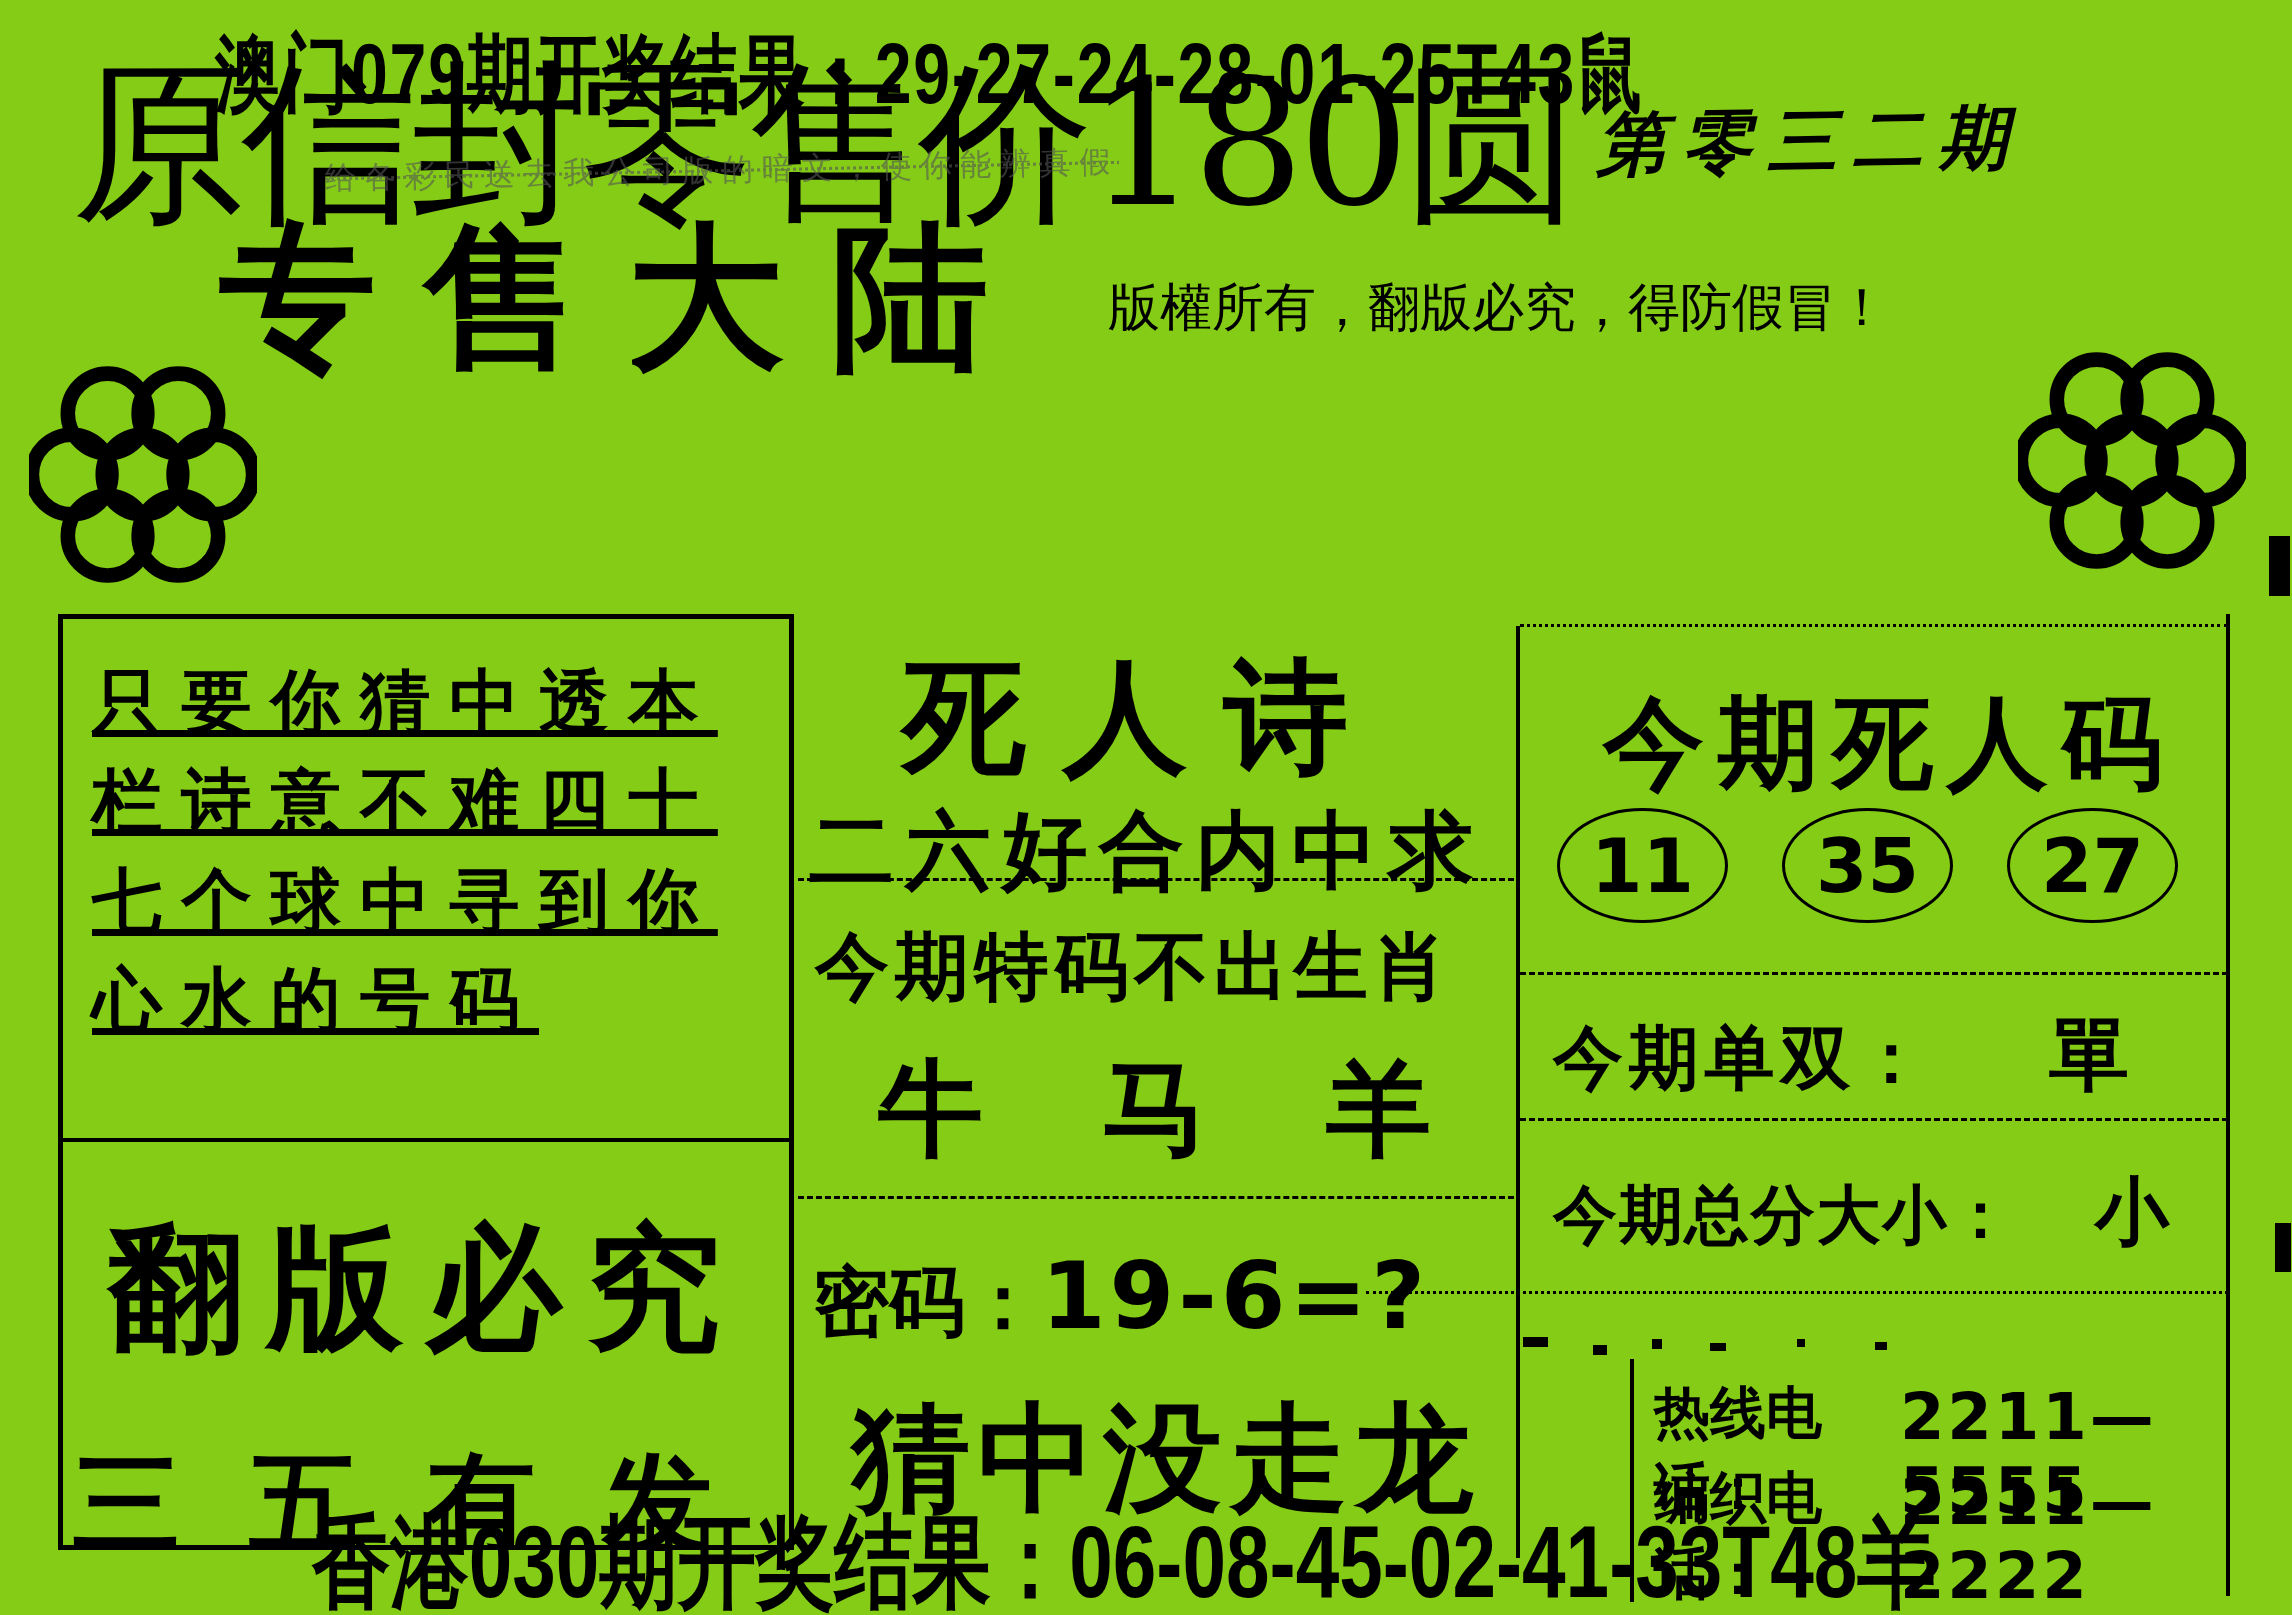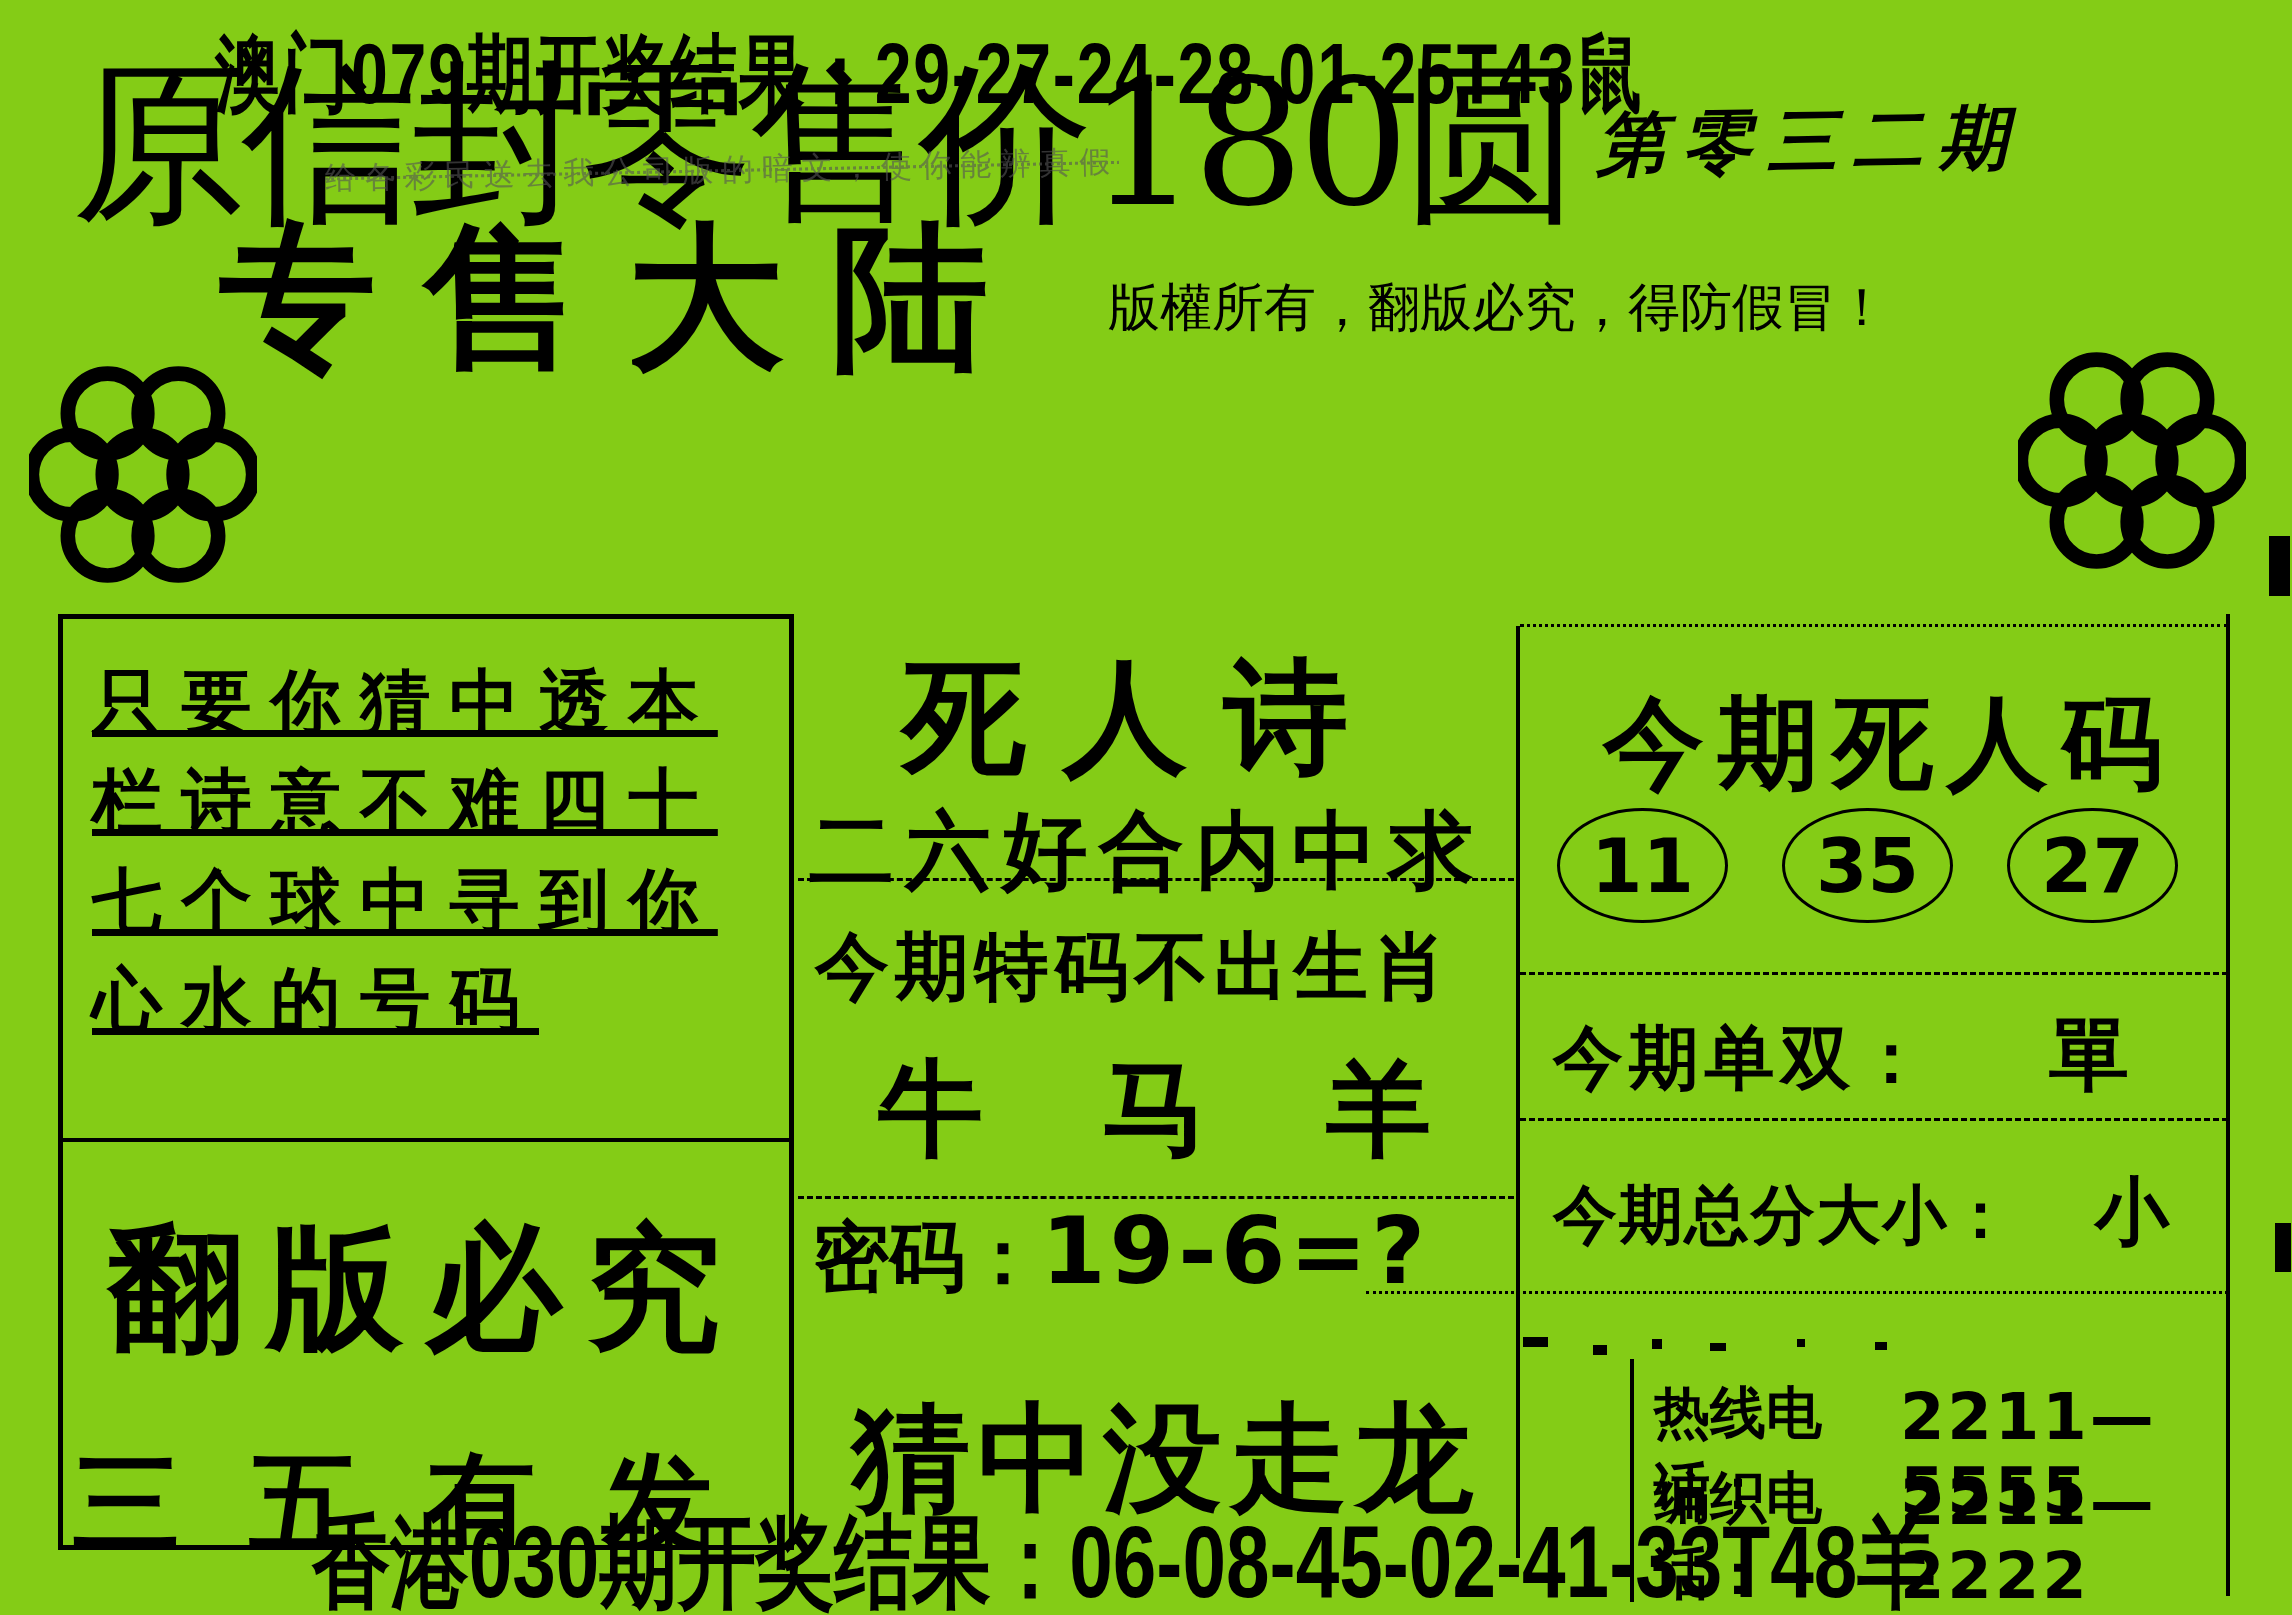--- a/index.html
+++ b/index.html
@@ -36,21 +36,21 @@
   .vline{position:absolute;width:3.9px;background:#000;}
   .vline-mid{left:1516px;top:626px;height:932px;}
   .dash{position:absolute;border-top:3.9px dashed #000;}
   .mid-div1{left:798px;top:878px;width:716px;}
   .mid-div2{left:798px;top:1196px;width:716px;}
   .poem-title{left:902px;top:636px;font-size:124px;font-weight:900;letter-spacing:37px;}
   .poem-line{left:809px;top:794px;font-size:85px;font-weight:700;letter-spacing:11.6px;}
   .zodiac-header{left:815px;top:918px;font-size:74px;font-weight:700;letter-spacing:5.8px;}
   .zodiac-row{left:878px;top:1040px;width:553px;display:flex;justify-content:space-between;
               font-size:105px;font-weight:700;}
-  .code-row{left:813px;top:1197px;display:flex;align-items:baseline;justify-content:flex-end;}
+  .code-row{left:813px;top:1242px;display:flex;align-items:baseline;justify-content:flex-end;}
   .code-label{font-size:76px;font-weight:700;}
   .code-value{font-family:"DejaVu Sans",sans-serif;font-size:93px;font-weight:900;letter-spacing:3.9px;}
   .slogan{left:852px;top:1380px;font-size:118px;font-weight:700;letter-spacing:7.8px;}
 
   
   .rb-top{left:1520px;top:624px;width:708px;border-top:3.9px dotted #000;position:absolute;}
   .vline-right{left:2226px;top:614px;height:982px;}
   .dead-title{left:1603px;top:677px;font-size:101px;font-weight:900;letter-spacing:13.6px;}
   .circles-row{left:1557px;top:808px;width:621px;display:flex;justify-content:space-between;position:absolute;}
   .num-circle{width:165px;height:109px;border:3.9px solid #000;border-radius:50%;display:flex;

